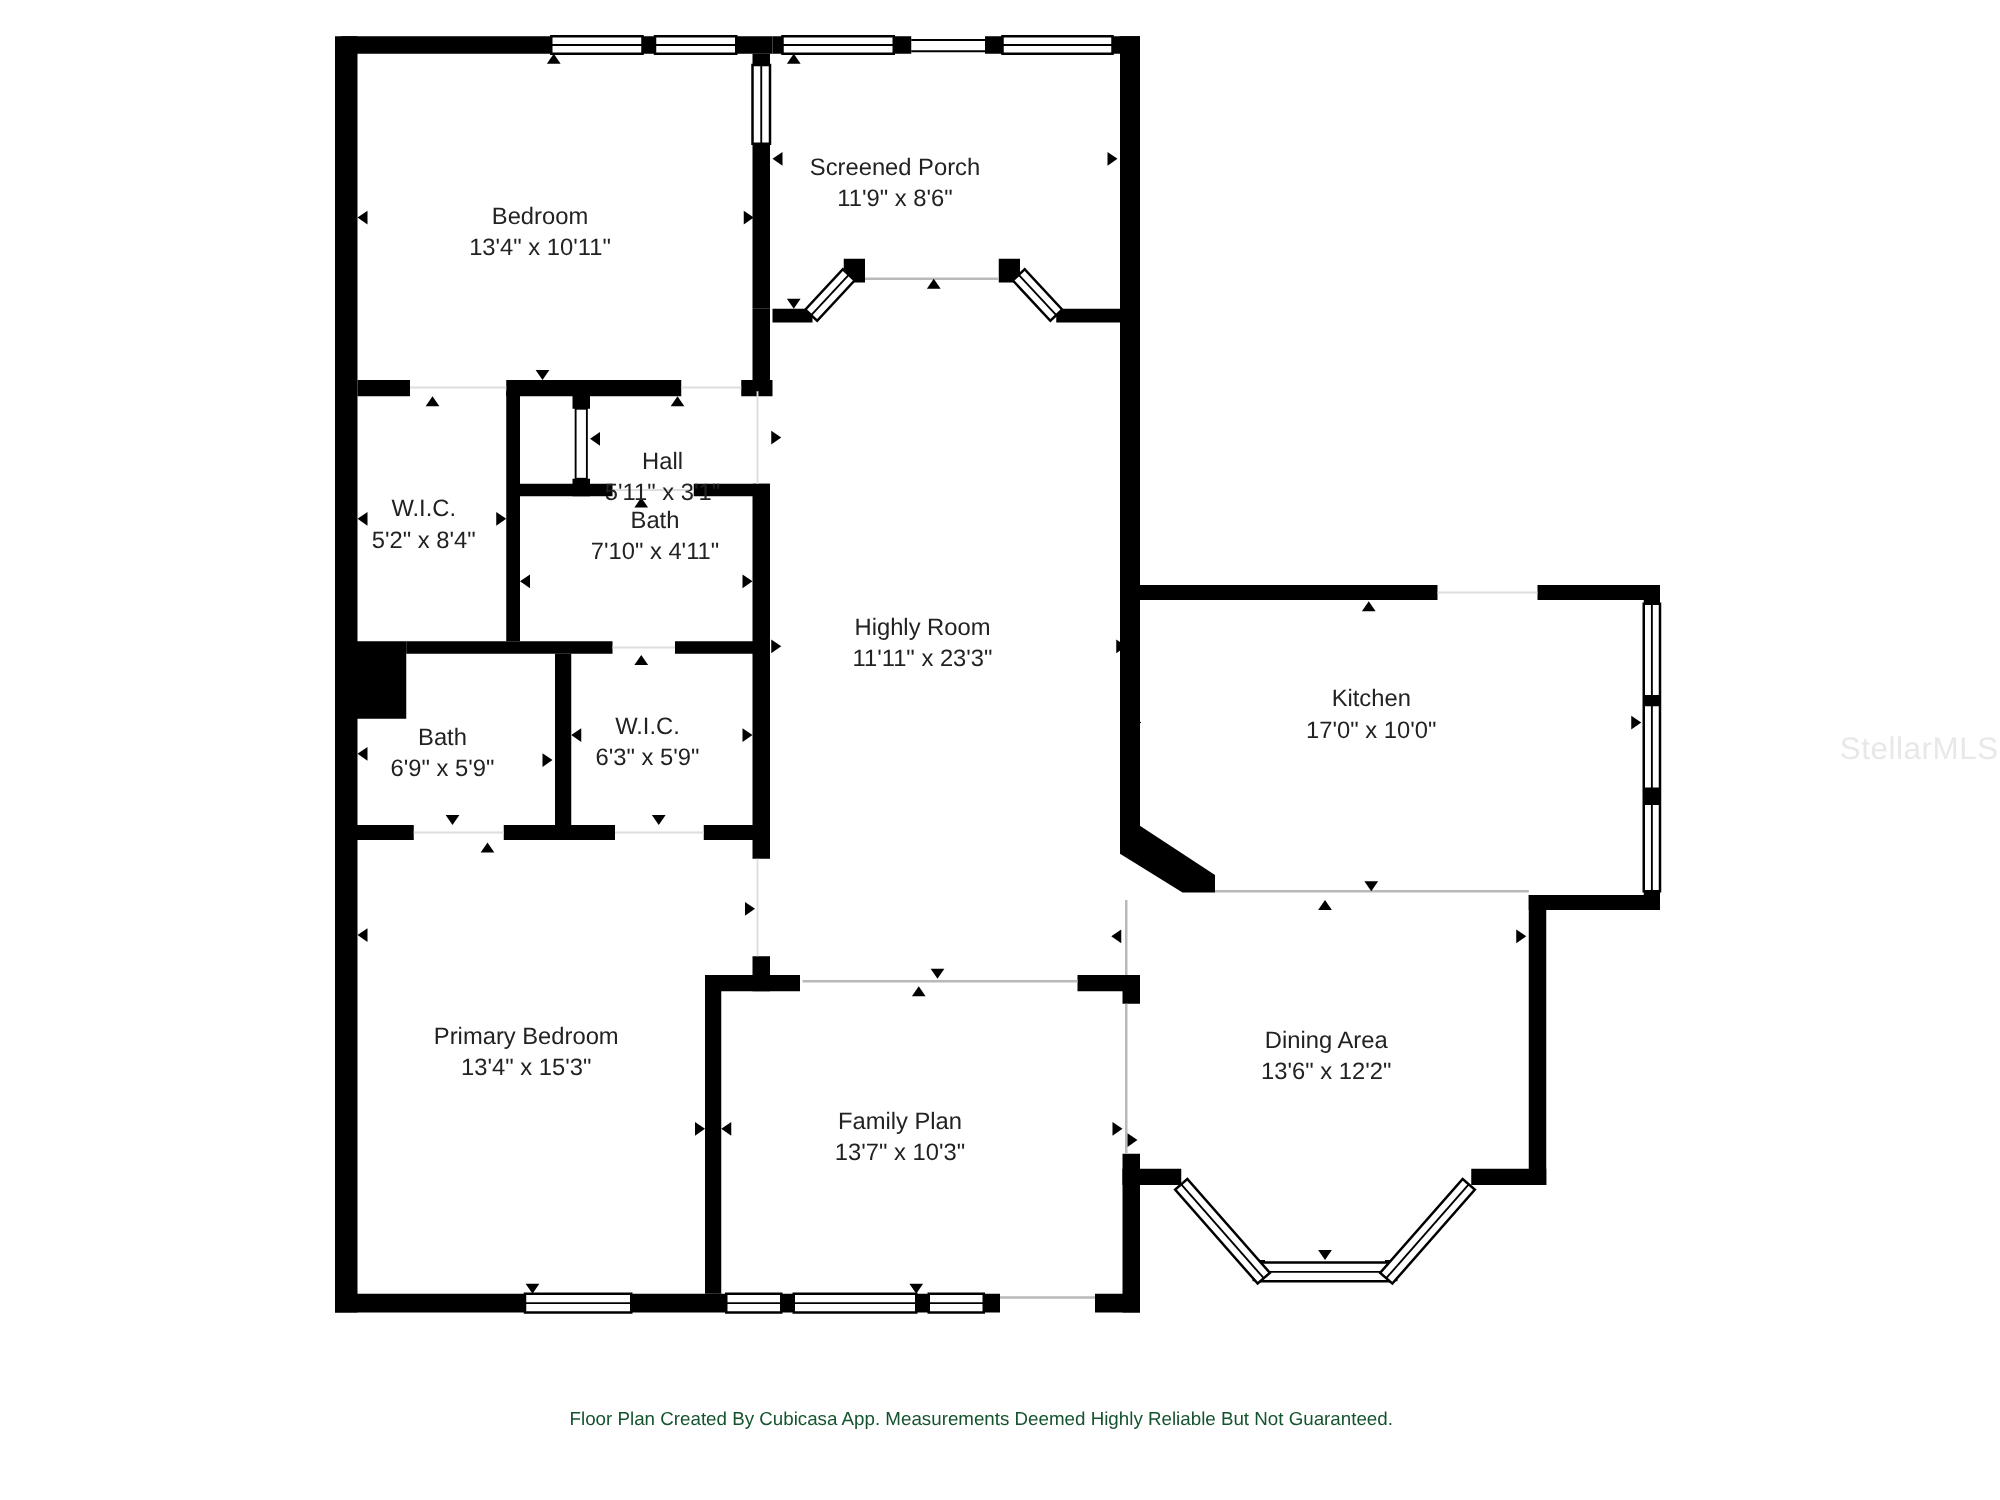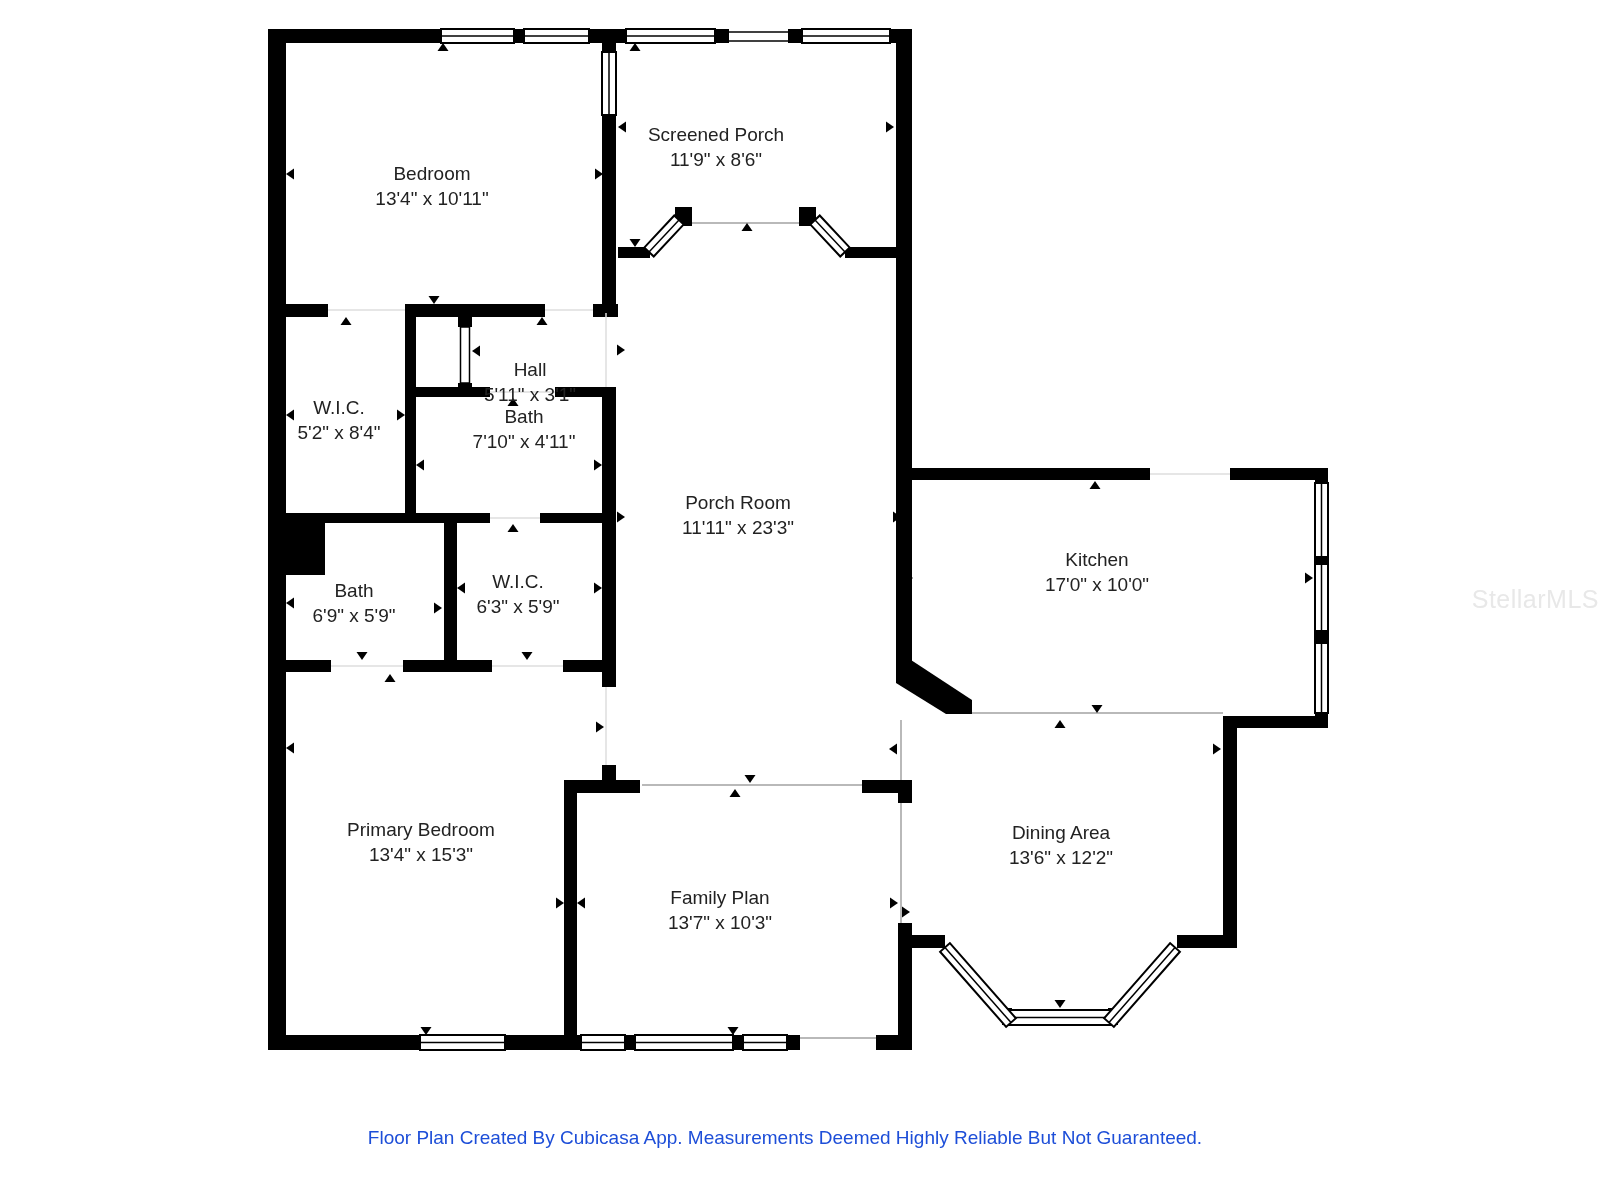--- a/index.html
+++ b/index.html
@@ -2,21 +2,21 @@
 <html><head>
 <meta charset="utf-8">
 <style>
   html,body{margin:0;padding:0;background:#fff;}
   #page{position:relative;width:1600px;height:1200px;background:#ffffff;overflow:hidden;
         font-family:"Liberation Sans", sans-serif;}
   #fp-svg{position:absolute;left:0;top:0;}
   .room-label{position:absolute;transform:translate(-50%,-50%);text-align:center;
         color:#222222;font-size:19px;line-height:25px;white-space:nowrap;}
   #footer{position:absolute;left:0;right:30px;top:1127px;text-align:center;
-        color:#1d4ed8;font-size:19px;}
+        color:#14532d;font-size:15px;}
   #watermark{position:absolute;right:1px;top:585px;color:#e8e8e8;font-size:25px;
         letter-spacing:0.5px;font-weight:500;}
 </style>
 </head>
 <body>
 
 <div id="page">
   <svg id="fp-svg" width="1600" height="1200" viewBox="0 0 1600 1200">
       <rect x="268" y="29" width="18" height="1021" fill="#000000"></rect>
       <rect x="273" y="29" width="168" height="14" fill="#000000"></rect>
@@ -193,21 +193,21 @@
       </div>
       <div class="room-label" style="left: 524px; top: 429px;">
         <div>Bath</div>
         <div>7'10" x 4'11"</div>
       </div>
       <div class="room-label" style="left: 339px; top: 420px;">
         <div>W.I.C.</div>
         <div>5'2" x 8'4"</div>
       </div>
       <div class="room-label" style="left: 738px; top: 515px;">
-        <div>Porch Room</div>
+        <div>Highly Room</div>
         <div>11'11" x 23'3"</div>
       </div>
       <div class="room-label" style="left: 1097px; top: 572px;">
         <div>Kitchen</div>
         <div>17'0" x 10'0"</div>
       </div>
       <div class="room-label" style="left: 354px; top: 603px;">
         <div>Bath</div>
         <div>6'9" x 5'9"</div>
       </div>

